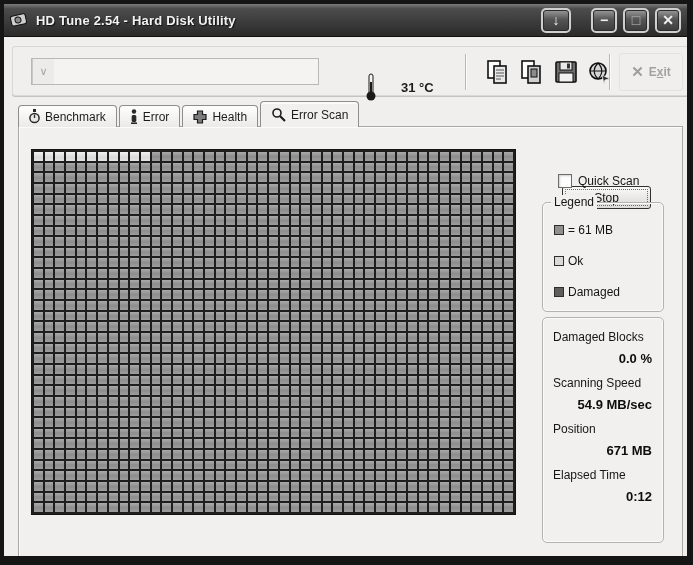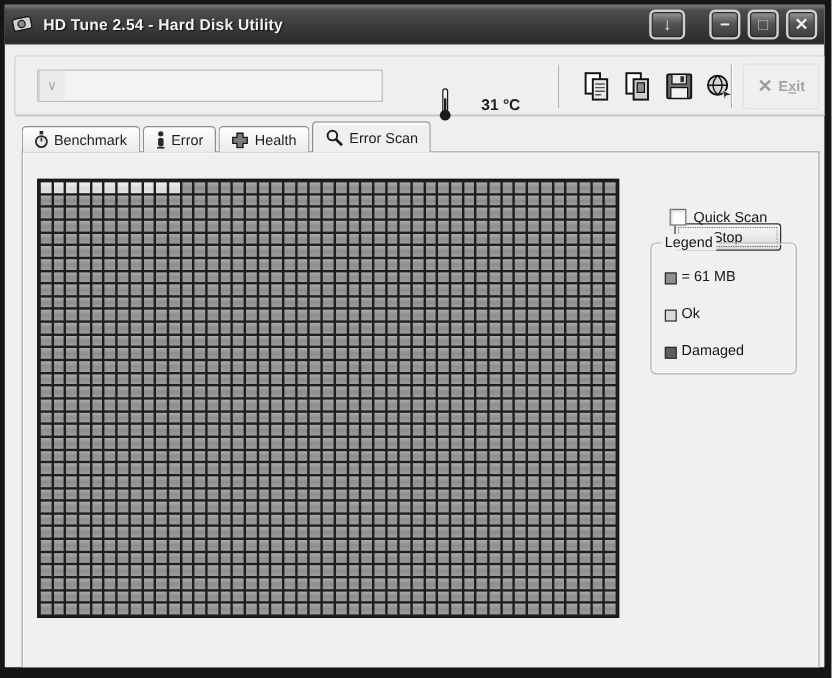--- a/index.html
+++ b/index.html
@@ -110,21 +110,21 @@
     border:1px solid #b3b2b0; border-radius:5px;
     box-shadow:inset 0 0 0 1px #fafaf9;
   }
   #legend-box { top:75px; height:110px; }
   #stats-box  { top:190px; height:226px; padding:12px 9px 0 10px; }
   .group-title {
     position:absolute; top:-8px; left:8px; background:#f1f0ef; padding:0 3px;
     font-size:12px; color:#161616;
   }
   .legend-items { padding:20px 0 0 11px; display:flex; flex-direction:column; gap:17px; }
-  .legend-item { display:flex; align-items:flex-end; gap:4px; font-size:12px; color:#141414; }
+  .legend-item { display:flex; align-items:center; gap:4px; font-size:12px; color:#141414; }
   .swatch { width:10px; height:10px; border:1px solid #2d2d2d; }
   .swatch.block   { background:#8f8f8f; }
   .swatch.ok      { background:#d9d9d9; }
   .swatch.damaged { background:#5e5e5e; }
   .stat { margin-bottom:10px; }
   .stat .s-label { font-size:12px; color:#161616; margin-bottom:7px; }
   .stat .s-value { font-size:13px; font-weight:bold; color:#0d0d0d; text-align:right; padding-right:2px; }
   svg { display:block; }
 </style>
 </head>
@@ -1772,15 +1772,33 @@
           <span class="swatch ok"></span>
           <span>Ok</span>
         </div>
         <div class="legend-item">
           <span class="swatch damaged"></span>
           <span>Damaged</span>
         </div>
       </div>
     </div>
 
+    <div class="groupbox" id="stats-box">
+      <div class="stat">
+        <div class="s-label">Damaged Blocks</div>
+        <div class="s-value">0.0 %</div>
+      </div>
+      <div class="stat">
+        <div class="s-label">Scanning Speed</div>
+        <div class="s-value">54.9 MB/sec</div>
+      </div>
+      <div class="stat">
+        <div class="s-label">Position</div>
+        <div class="s-value">671 MB</div>
+      </div>
+      <div class="stat">
+        <div class="s-label">Elapsed Time</div>
+        <div class="s-value">0:12</div>
+      </div>
+    </div>
 
   </div>
 </div>
 
 </body></html>

